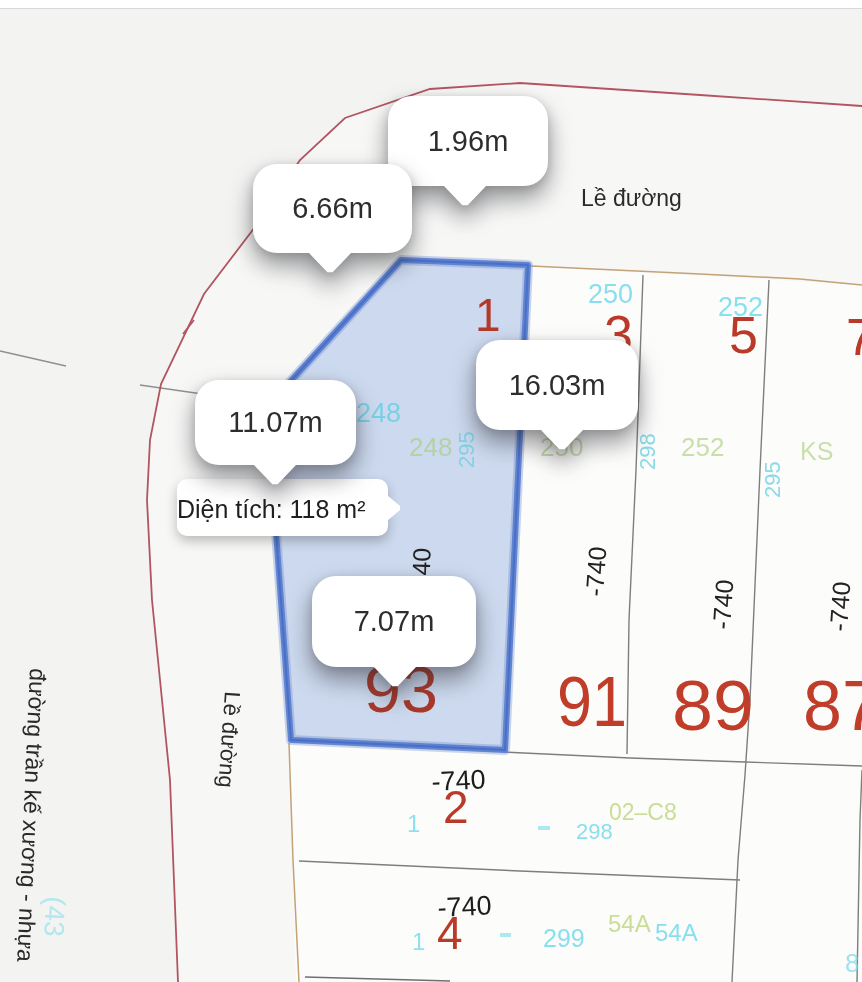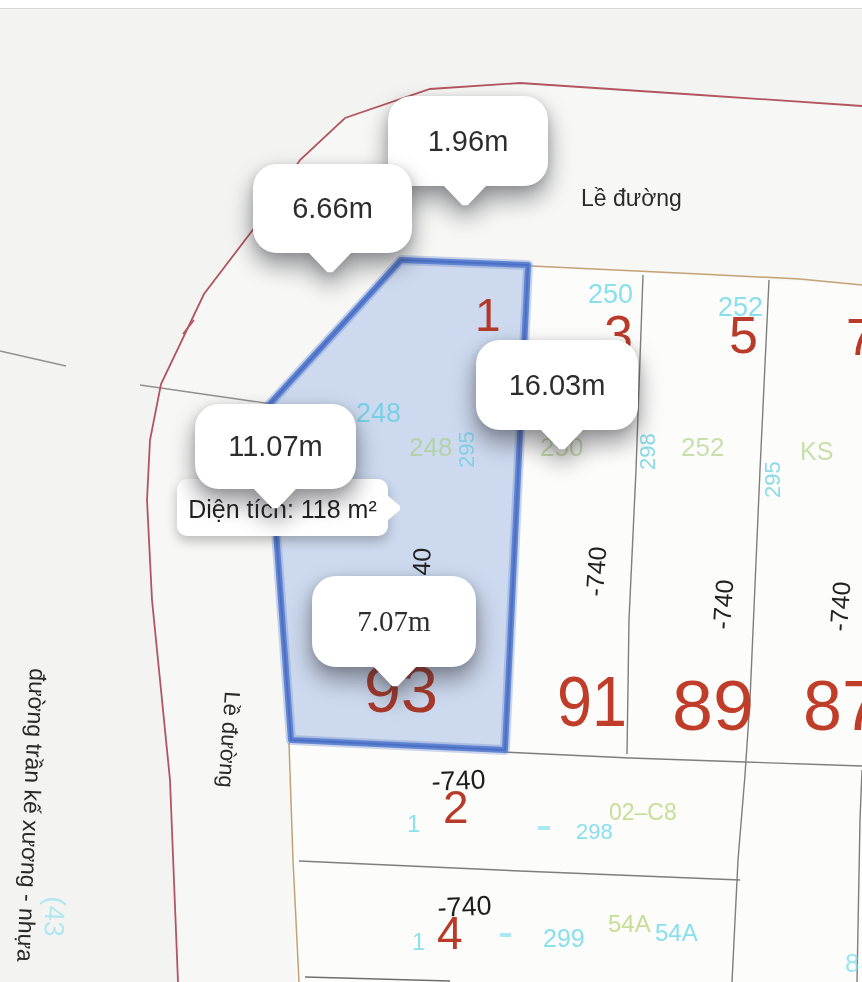--- a/index.html
+++ b/index.html
@@ -133,21 +133,21 @@
   <text transform="translate(46,896) rotate(92.5)" font-size="28" fill="#74daec" opacity="0.5">(43</text>
 
   <polygon points="401,260 528,265 505,750 291,740 267,407" fill="none" stroke="#6d8acd" stroke-width="10" opacity="0.35" stroke-linejoin="round"></polygon>
   <polygon points="401,260 528,265 505,750 291,740 267,407" fill="none" stroke="#5b80d0" stroke-width="6" opacity="0.95" stroke-linejoin="round"></polygon>
   <polygon points="401,260 528,265 505,750 291,740 267,407" fill="none" stroke="#4267c2" stroke-width="2" opacity="0.7" stroke-linejoin="round"></polygon>
 
   <rect x="0" y="0" width="862" height="8" fill="#ffffff"></rect>
   <line x1="0" y1="8.5" x2="862" y2="8.5" stroke="#d8d8d8" stroke-width="1"></line>
 </svg>
 
-<div style="position:absolute;left:177px;top:479px;width:211px;height:57px;background:#fff;border-radius:10px;box-shadow:0 5px 12px rgba(0,0,0,.25);display:flex;align-items:center;justify-content:center;padding-top:4px;box-sizing:border-box;font-size:25px;color:#1f1f1f;white-space:nowrap;">
+<div style="position:absolute;left:177px;top:479px;width:211px;height:57px;background:#fff;border-radius:10px;box-shadow:0 5px 12px rgba(0,0,0,.25);display:flex;align-items:center;justify-content:flex-start;padding-top:4px;box-sizing:border-box;font-size:25px;color:#1f1f1f;white-space:nowrap;">
   <span>Diện tích: 118 m²</span>
 
   <i class="rtail" style="top:16px"></i>
 </div>
 
 <div class="callout" style="left:388px;top:96px;width:160px;height:90px;">
   <span>1.96m</span>
 
   <i class="tail" style="left:55px"></i>
 </div>
@@ -157,24 +157,24 @@
 
   <i class="tail" style="left:55px"></i>
 </div>
 
 <div class="callout" style="left:433px;top:340px;width:162px;height:90px;margin-left:43px;">
   <span>16.03m</span>
 
   <i class="tail" style="left:64px"></i>
 </div>
 
-<div class="callout" style="left:195px;top:404px;width:161px;height:85px;text-align:right;">
+<div class="callout" style="left:195px;top:380px;width:161px;height:85px;text-align:right;">
   <span>11.07m</span>
 
   <i class="tail" style="left:58px"></i>
 </div>
 
-<div class="callout" style="left:312px;top:576px;width:164px;height:91px;font-family:Liberation Serif, serif;">
+<div class="callout" style="left:312px;top:576px;width:164px;height:91px;">
   <span>7.07m</span>
 
   <i class="tail" style="left:61px"></i>
 </div>
 </div>
 
 </body></html>

